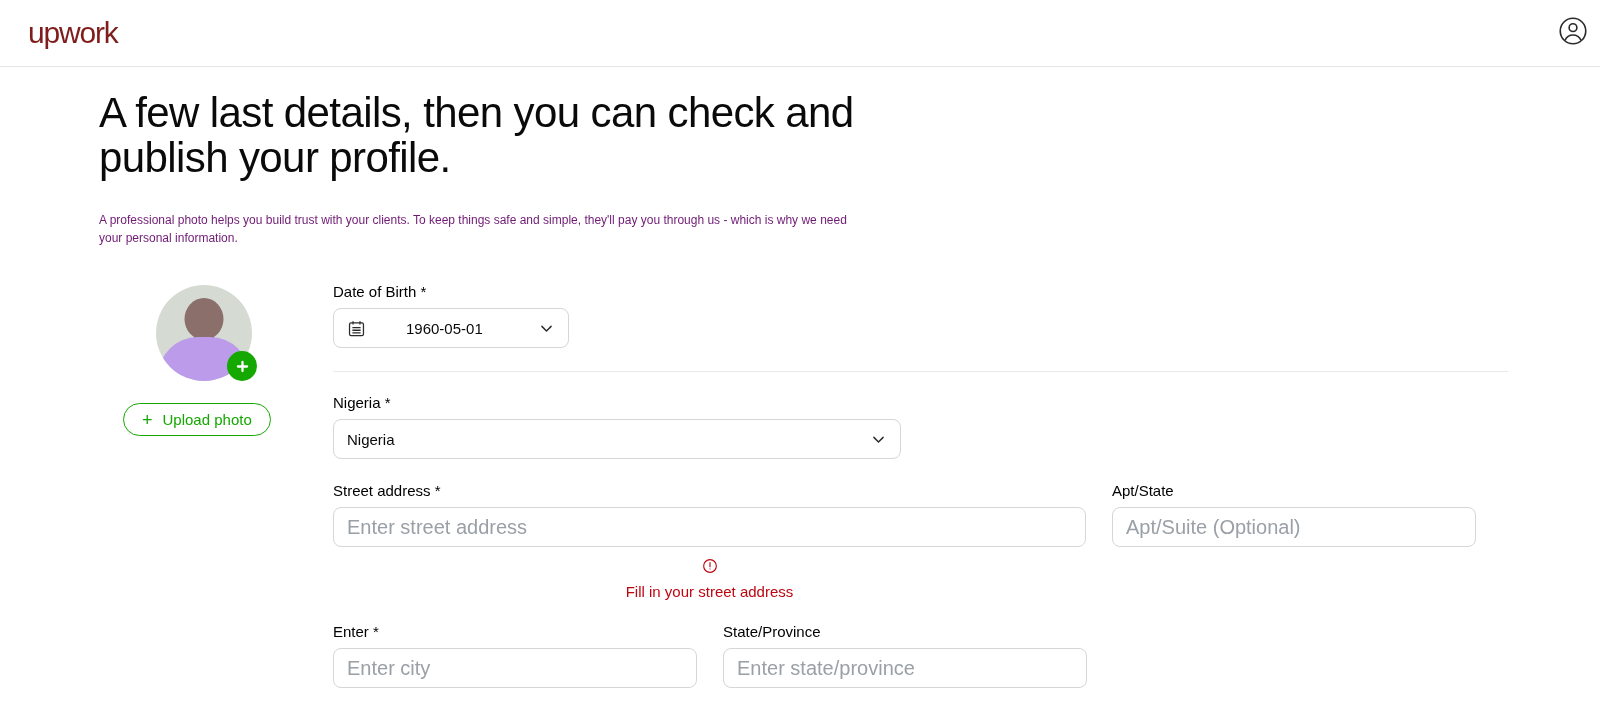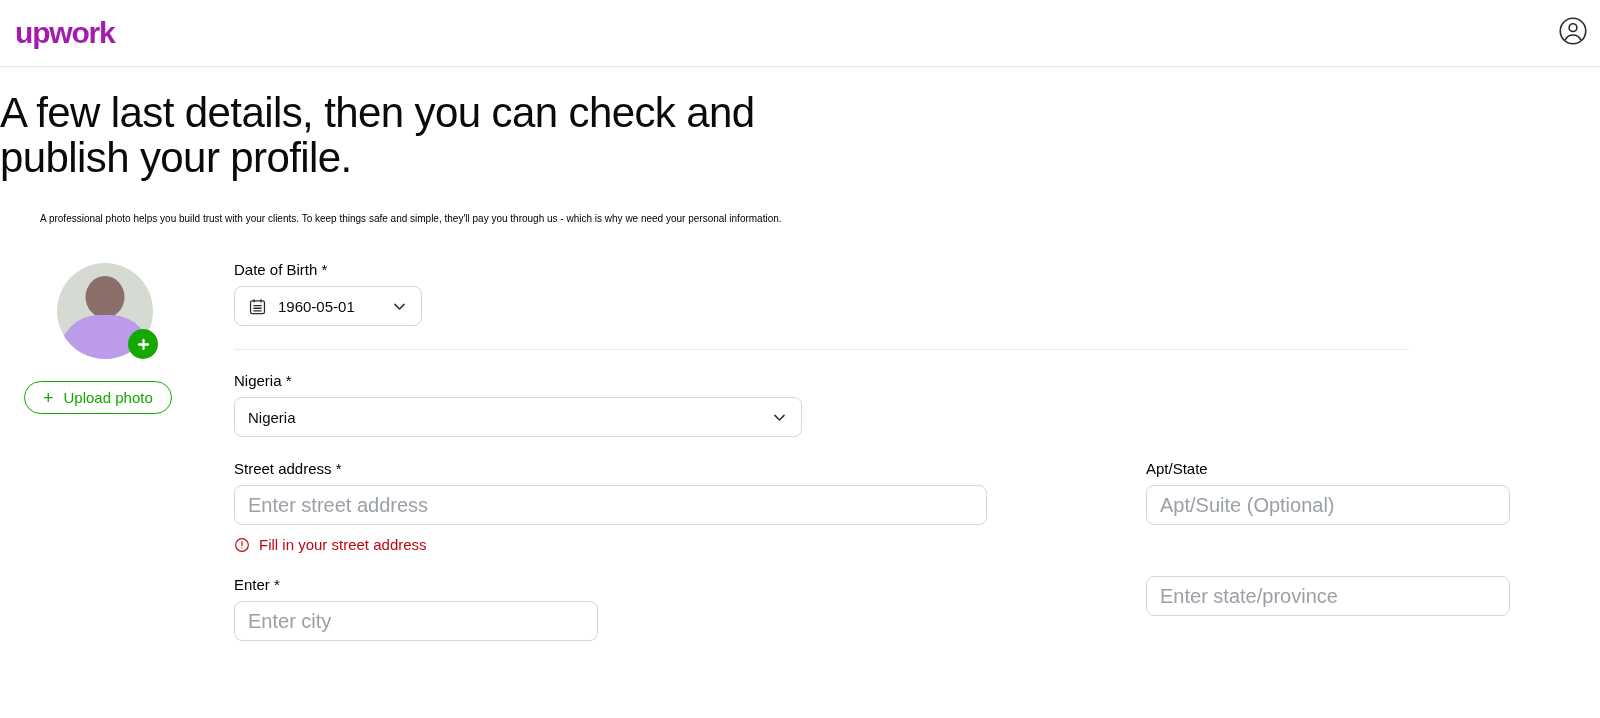--- a/index.html
+++ b/index.html
@@ -18,62 +18,62 @@
     position: relative;
     height: 67px;
     width: 100%;
     background: #ffffff;
     border-bottom: 1px solid #e4e5e7;
     display: flex;
     align-items: center;
   }
 
   .logo {
-    margin-left: 15px;
+    margin-left: 28px;
     font-size: 30px;
-    font-weight: 700;
+    font-weight: 400;
     letter-spacing: -1.2px;
-    color: #a21caf;
+    color: #7f1d1d;
     line-height: 1;
     user-select: none;
   }
 
   .header-right {
     position: absolute;
     right: 12px;
     top: 50%;
     transform: translateY(-50%);
     display: flex;
     align-items: center;
   }
 
   .account-icon { display: block; }
 
   
   .page {
+    padding-left: 99px;
     padding-top: 6px;
   }
 
   .headline {
     font-size: 42px;
     line-height: 1.07;
     font-weight: 400;
     letter-spacing: -0.6px;
     color: #0a0a0a;
     max-width: 780px;
     margin-top: 18px;
   }
 
   .subtext {
     margin-top: 30px;
-    font-size: 10px;
+    font-size: 12px;
     line-height: 1.55;
-    color: #000000;
+    color: #701a75;
     max-width: 770px;
-    margin-left: 40px;
   }
 
   
   .form-wrap {
     display: flex;
     margin-top: 33px;
   }
 
   .photo-col {
     width: 234px;
@@ -199,52 +199,52 @@
     color: #0a0a0a;
     padding: 0;
   }
   .control input::placeholder { color: #9aa0a6; }
 
   .control .value { flex: 1; }
 
   .cal-icon { margin-right: 11px; display: flex; align-items: center; }
   .chev { margin-left: auto; display: flex; align-items: center; }
 
-  .dob-control { width: 188px; }
+  .dob-control { width: 236px; gap: 29px; }
   .country-control { width: 568px; }
 
   .divider {
     height: 1px;
     background: #e8e9ea;
     margin: 23px 0 0 0;
     width: 1175px;
   }
 
   .block { margin-top: 22px; }
 
   .row {
     display: flex;
     gap: 26px;
     margin-top: 23px;
-    justify-content: space-between;
   }
 
   .col-street { flex: 0 0 753px; }
   .col-apt   { flex: 0 0 364px; }
   .col-city  { flex: 0 0 364px; }
   .col-state { flex: 0 0 364px; }
   .col-zip   { flex: 0 0 364px; }
 
   .error {
     display: flex;
     align-items: center;
     gap: 9px;
     margin-top: 11px;
     color: #be0611;
     font-size: 15px;
+    flex-direction: column;
   }
   .error-icon { display: flex; align-items: center; }
 </style>
 </head>
 <body>
 
 <div class="header">
   <div class="logo">upwork</div>
   <div class="header-right">
     <span class="account-icon">
@@ -346,20 +346,21 @@
 
       <div class="row">
         <div class="col-city">
           <label class="field-label">Enter *</label>
           <div class="control">
             <input type="text" placeholder="Enter city" style="">
           </div>
         </div>
 
         <div class="col-state">
+          <label class="field-label">State/Province</label>
           <div class="control">
             <input type="text" placeholder="Enter state/province" style="">
           </div>
         </div>
 
       </div>
 
     </div>
   </div>
 </div>

